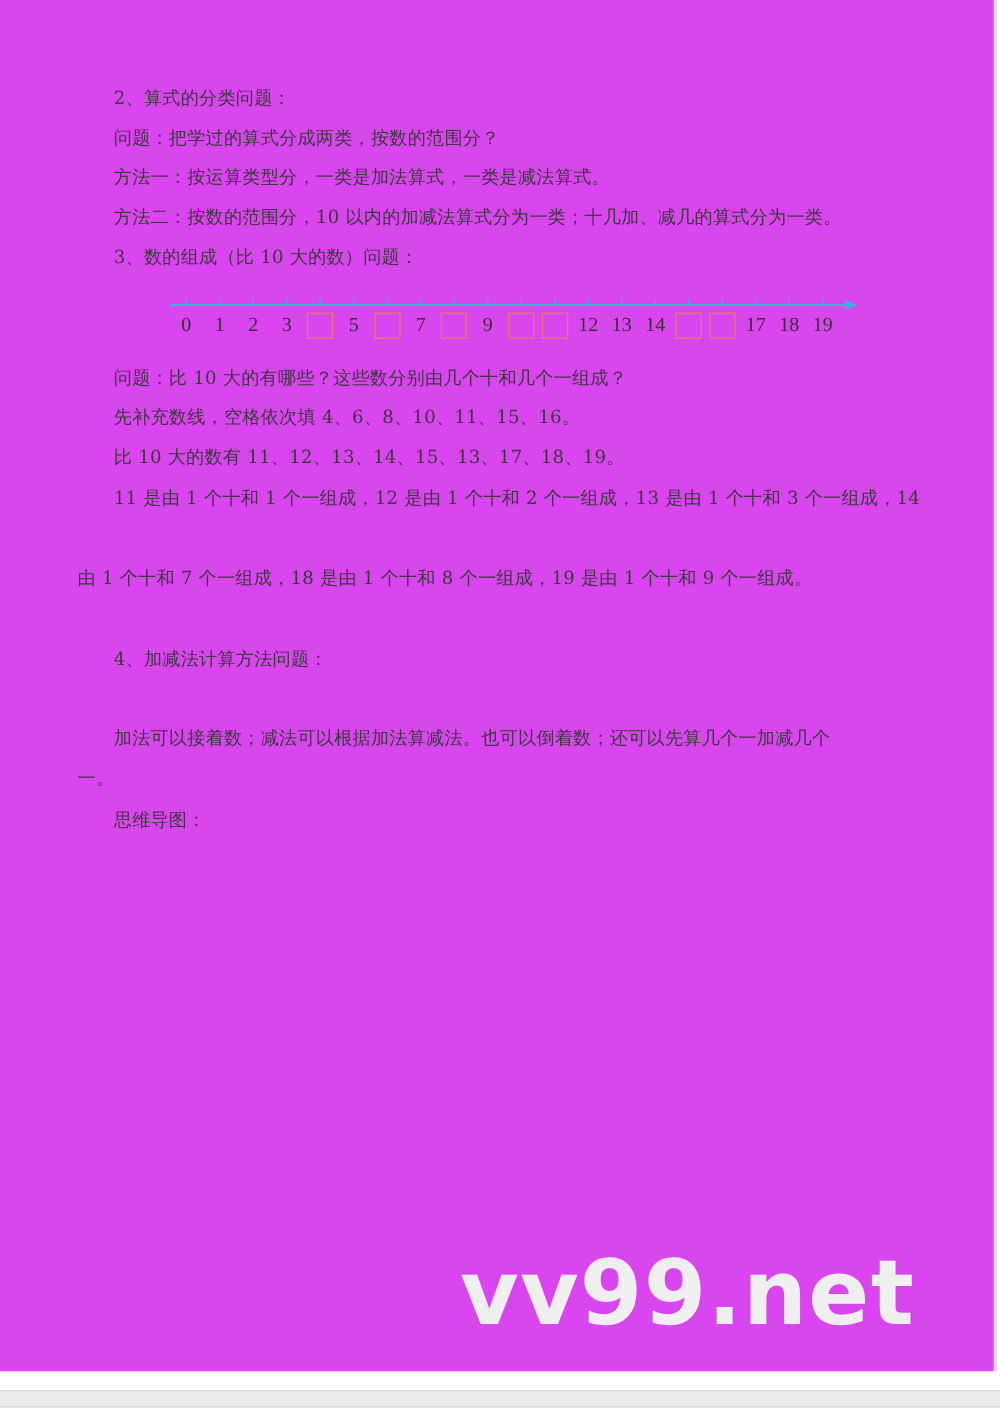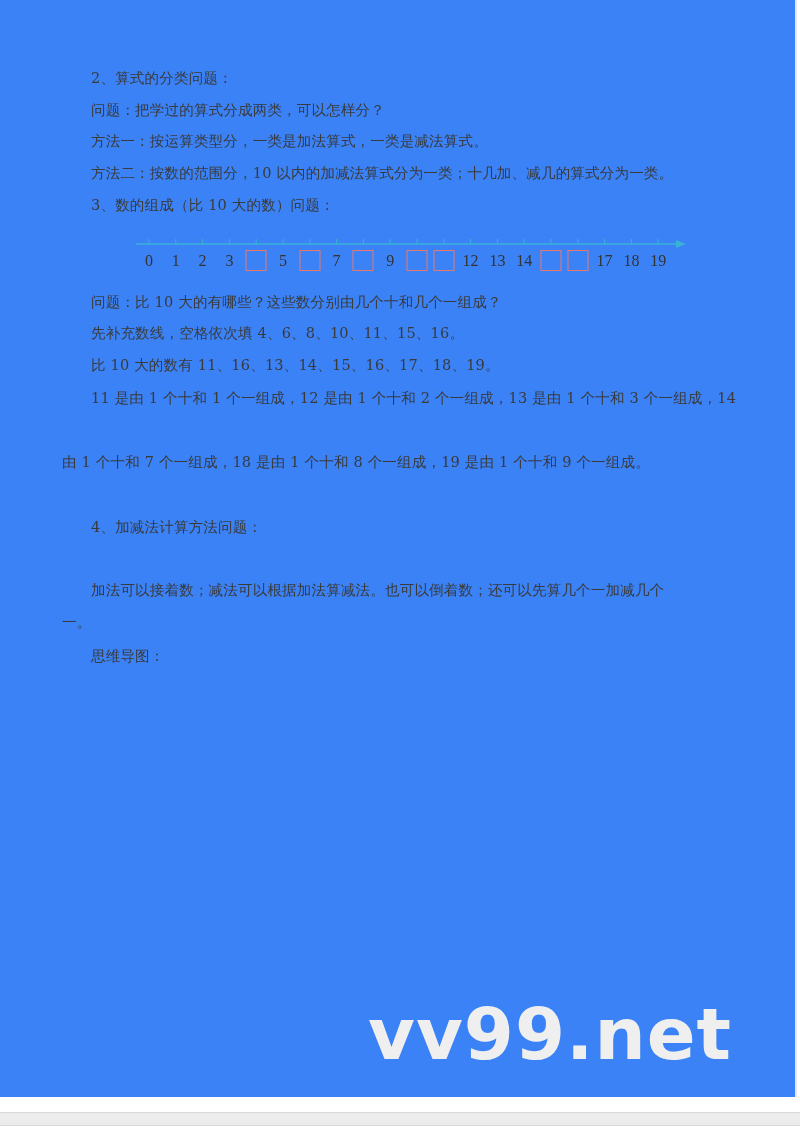--- a/index.html
+++ b/index.html
@@ -1,42 +1,42 @@
 <!DOCTYPE html>
 <html><head>
 <meta charset="utf-8">
 <style>
   html, body { margin:0; padding:0; }
   body {
     width:800px; height:1137px; background:#ffffff; position:relative; overflow:hidden;
     font-family: "DejaVu Serif", "Liberation Serif", serif; color:#333;
   }
   .page {
-    position:absolute; left:0; top:0; width:795px; height:1097px; background:#3b82f6;
+    position:absolute; left:0; top:0; width:795px; height:1097px; background:#d946ef;
     border-right:2px solid #e6e6e6;
   }
   .bottom-bar {
     position:absolute; left:0; top:1112px; width:800px; height:12px; background:#ececec;
     border-top:1px solid #d8d8d8; border-bottom:1px solid #d8d8d8;
   }
   .line { position:absolute; font-size:14.5px; white-space:nowrap; color:#3a3a3a; letter-spacing:0.2px; }
   .numline { position:absolute; left:0; top:0; width:800px; height:300px; pointer-events:none; }
   .nl-label { position:absolute; top:252px; font-size:16px; color:#333; transform:translateX(-50%); font-family:"Liberation Serif", serif; }
   .nl-box { position:absolute; top:250px; width:21px; height:21px; border:1.5px solid #e8786a; box-sizing:border-box; transform:translateX(-50%); }
   .watermark {
     position:absolute; left:368px; top:992px; font-family:"DejaVu Sans", sans-serif; font-weight:bold;
     font-size:72px; color:#efefef; letter-spacing:1px;
   }
 </style>
 </head>
 <body>
 
 <div class="page">
   <div class="line" style="left:91px;top:69px;">2、算式的分类问题：</div>
-  <div class="line" style="left:91px;top:101px;">问题：把学过的算式分成两类，可以怎样分？</div>
+  <div class="line" style="left:91px;top:101px;">问题：把学过的算式分成两类，按数的范围分？</div>
   <div class="line" style="left:91px;top:132px;">方法一：按运算类型分，一类是加法算式，一类是减法算式。</div>
   <div class="line" style="left:91px;top:164px;">方法二：按数的范围分，10 以内的加减法算式分为一类；十几加、减几的算式分为一类。</div>
   <div class="line" style="left:91px;top:196px;">3、数的组成（比 10 大的数）问题：</div>
 
   <div class="numline" id="numline">
     <svg width="800" height="300" style="position:absolute;left:0;top:0;">
       <line x1="136" y1="244" x2="678" y2="244" stroke="#3bb0d8" stroke-width="1.5"></line>
       <polygon points="676,240 686,244 676,248" fill="#3bb0d8"></polygon>
       <g id="ticks" stroke="#3bb0d8" stroke-width="1">
           <line x1="149" x2="149" y1="239" y2="244"></line>
@@ -78,21 +78,21 @@
       <div class="nl-label" style="left: 524.2px;">14</div>
       <div class="nl-box" style="left: 551px; border-color: rgb(232, 120, 106);"></div>
       <div class="nl-box" style="left: 577.8px; border-color: rgb(232, 120, 106);"></div>
       <div class="nl-label" style="left: 604.6px;">17</div>
       <div class="nl-label" style="left: 631.4px;">18</div>
       <div class="nl-label" style="left: 658.2px;">19</div>
     </div>
 
   <div class="line" style="left:91px;top:293px;">问题：比 10 大的有哪些？这些数分别由几个十和几个一组成？</div>
   <div class="line" style="left:91px;top:324px;">先补充数线，空格依次填 4、6、8、10、11、15、16。</div>
-  <div class="line" style="left:91px;top:356px;">比 10 大的数有 11、16、13、14、15、16、17、18、19。</div>
+  <div class="line" style="left:91px;top:356px;">比 10 大的数有 11、12、13、14、15、13、17、18、19。</div>
   <div class="line" style="left:91px;top:389px;text-align:right;">11 是由 1 个十和 1 个一组成，12 是由 1 个十和 2 个一组成，13 是由 1 个十和 3 个一组成，14</div>
   <div class="line" style="left:62px;top:453px;">由 1 个十和 7 个一组成，18 是由 1 个十和 8 个一组成，19 是由 1 个十和 9 个一组成。</div>
   <div class="line" style="left:91px;top:518px;">4、加减法计算方法问题：</div>
   <div class="line" style="left:91px;top:581px;">加法可以接着数；减法可以根据加法算减法。也可以倒着数；还可以先算几个一加减几个</div>
   <div class="line" style="left:62px;top:613px;">一。</div>
   <div class="line" style="left:91px;top:647px;font-family:Liberation Mono, monospace;">思维导图：</div>
 
   <div class="watermark">vv99.net</div>
 </div>
 

